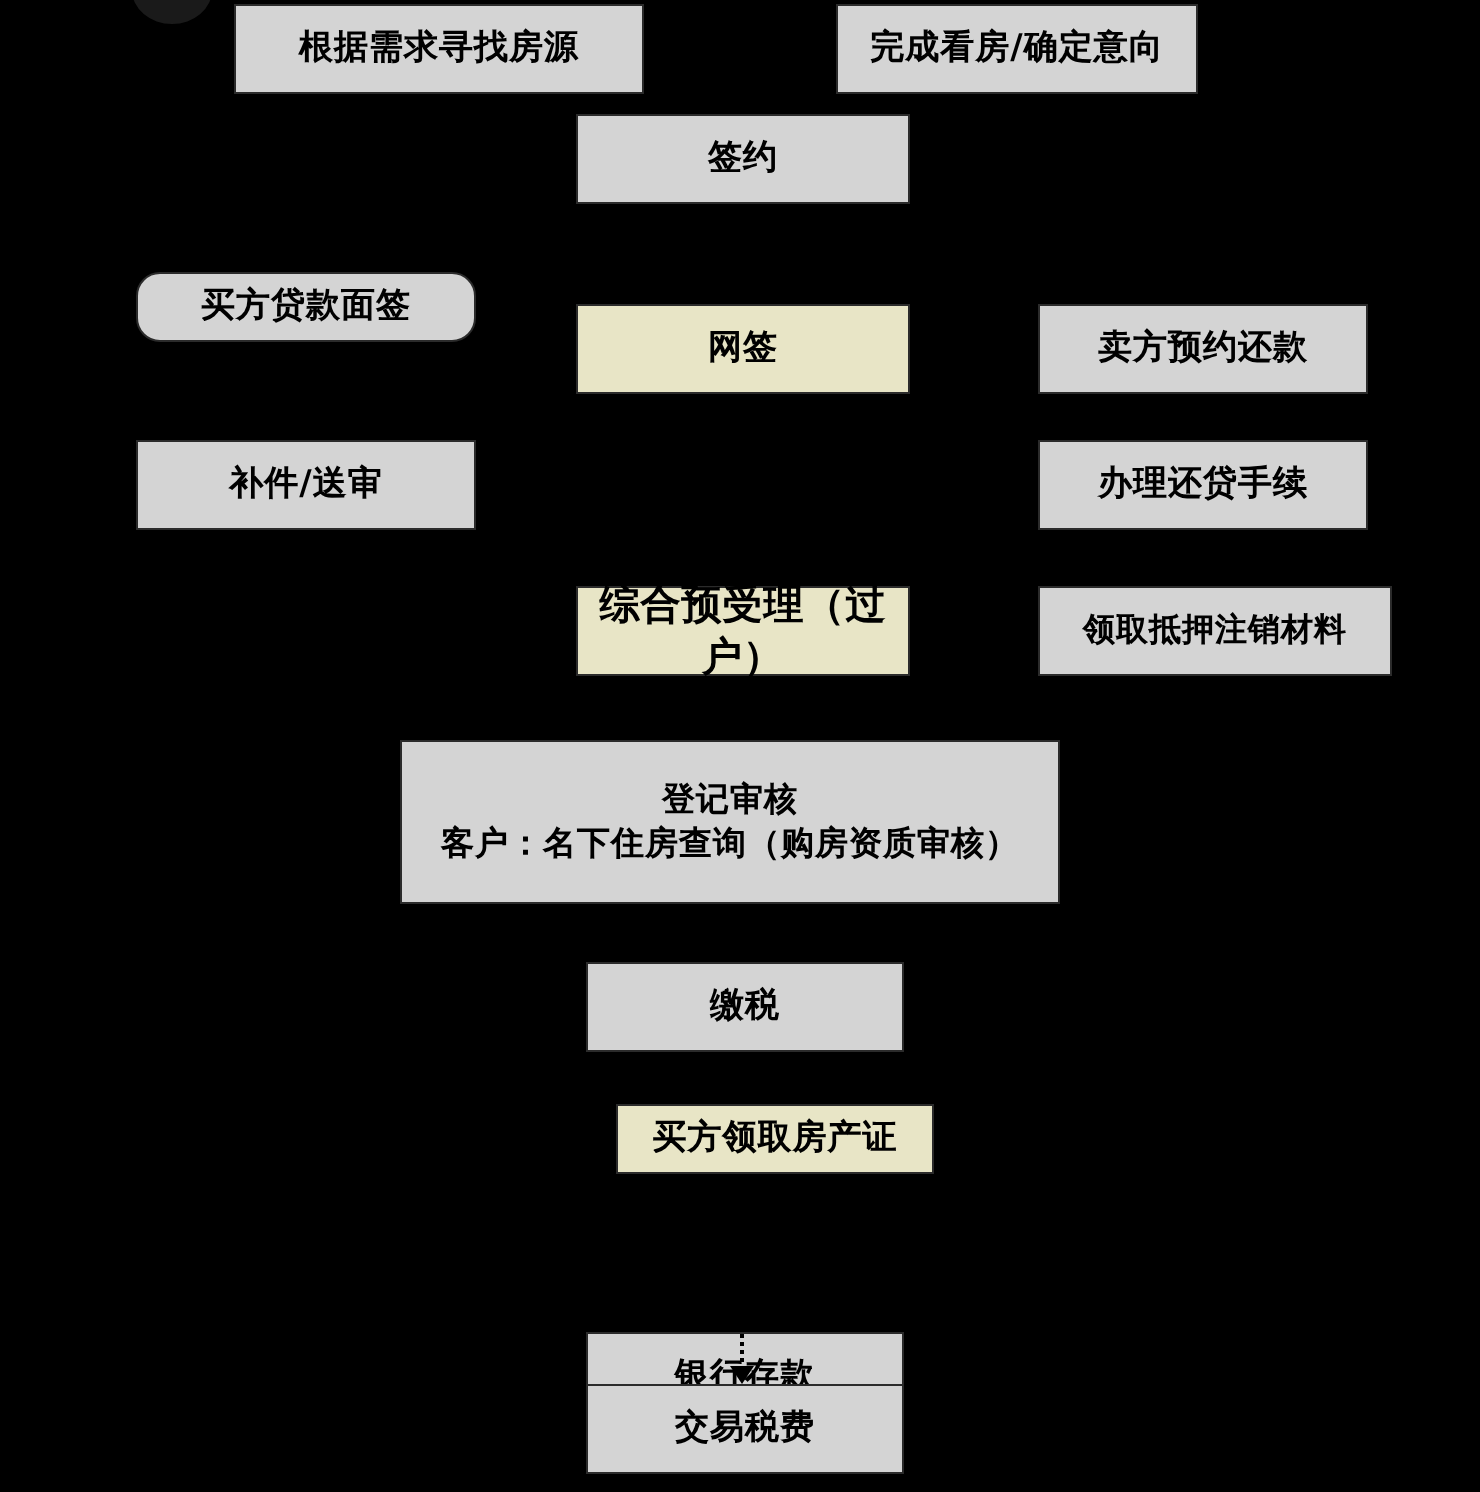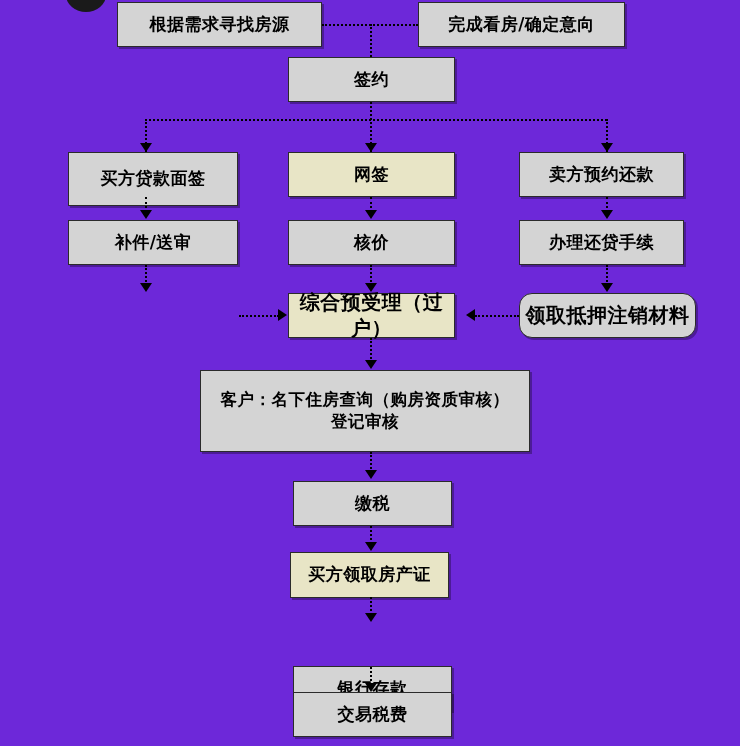--- a/index.html
+++ b/index.html
@@ -7,21 +7,21 @@
     padding: 0;
     background: #ffffff;
   }
   body {
     font-family: "DejaVu Sans", "Liberation Sans", sans-serif;
   }
   #canvas {
     position: relative;
     width: 740px;
     height: 746px;
-    background: #6d28d9;
+    background: #000000;
     overflow: hidden;
   }
 
   
   .node {
     position: absolute;
     box-sizing: border-box;
     border: 1.5px solid #2b2b2b;
     background: #d4d4d4;
     display: flex;
@@ -92,97 +92,96 @@
 </style>
 </head>
 <body>
 
 <div id="canvas">
 
   <div class="corner-blob" style="left:66px; top:-22px; width:40px; height:34px;"></div>
 
   <div class="node" style="left:117px; top:2px; width:205px; height:45px;">根据需求寻找房源</div>
 
-  <div class="node" style="left:418px; top:2px; width:207px; height:45px;">完成看房/确定意向</div>
+  <div class="node" style="left:418px; top:2px; width:181px; height:45px;">完成看房/确定意向</div>
 
   <div class="conn-h" style="left:322px; top:24px; width:96px;"></div>
 
   <div class="conn-v" style="left:370px; top:24px; height:33px;"></div>
 
   <div class="node" style="left:288px; top:57px; width:167px; height:45px;">签约</div>
 
   <div class="conn-v" style="left:370px; top:102px; height:50px;"></div>
   <div class="arrow-d" style="left:365px; top:143px;"></div>
 
   <div class="conn-h" style="left:145px; top:119px; width:462px;"></div>
 
   <div class="conn-v" style="left:145px; top:119px; height:33px;"></div>
   <div class="arrow-d" style="left:140px; top:143px;"></div>
 
   <div class="conn-v" style="left:606px; top:119px; height:33px;"></div>
   <div class="arrow-d" style="left:601px; top:143px;"></div>
 
-  <div class="node" style="left:68px; top:152px; width:170px; height:54px;">买方贷款面签</div>
+  <div class="node" style="left:68px; top:136px; width:170px; height:35px;border-radius:12px;">买方贷款面签</div>
 
   <div class="node accent" style="left:288px; top:152px; width:167px; height:45px;">网签</div>
 
   <div class="node" style="left:519px; top:152px; width:165px; height:45px;">卖方预约还款</div>
 
   <div class="conn-v" style="left:145px; top:197px; height:15px;"></div>
   <div class="arrow-d" style="left:140px; top:210px;"></div>
 
   <div class="conn-v" style="left:370px; top:197px; height:15px;"></div>
   <div class="arrow-d" style="left:365px; top:210px;"></div>
 
   <div class="conn-v" style="left:606px; top:197px; height:15px;"></div>
   <div class="arrow-d" style="left:601px; top:210px;"></div>
 
   <div class="node" style="left:68px; top:220px; width:170px; height:45px;">补件/送审</div>
 
-  <div class="node" style="left:288px; top:220px; width:167px; height:45px;">核价</div>
 
   <div class="node" style="left:519px; top:220px; width:165px; height:45px;">办理还贷手续</div>
 
   <div class="conn-v" style="left:145px; top:265px; height:20px;"></div>
   <div class="arrow-d" style="left:140px; top:283px;"></div>
 
   <div class="conn-v" style="left:370px; top:265px; height:20px;"></div>
   <div class="arrow-d" style="left:365px; top:283px;"></div>
 
   <div class="conn-v" style="left:606px; top:265px; height:20px;"></div>
   <div class="arrow-d" style="left:601px; top:283px;"></div>
 
 
   <div class="node accent" style="left:288px; top:293px; width:167px; height:45px; font-size:20px;">综合预受理（过户）</div>
 
-  <div class="node" style="left:519px; top:293px; width:177px; height:45px; font-size:20px;border-radius:13px;">领取抵押注销材料</div>
+  <div class="node" style="left:519px; top:293px; width:177px; height:45px; font-size:16px;">领取抵押注销材料</div>
 
   <div class="conn-h" style="left:239px; top:315px; width:40px;"></div>
   <div class="arrow-r" style="left:278px; top:309px;"></div>
 
   <div class="conn-h" style="left:475px; top:315px; width:44px;"></div>
   <div class="arrow-l" style="left:466px; top:309px;"></div>
 
   <div class="conn-v" style="left:370px; top:338px; height:24px;"></div>
   <div class="arrow-d" style="left:365px; top:360px;"></div>
 
   <div class="node multiline" style="left:200px; top:370px; width:330px; height:82px;">
+    <span class="ln">登记审核</span>
     <span class="ln">客户：名下住房查询（购房资质审核）</span>
-    <span class="ln">登记审核</span>
   </div>
 
   <div class="conn-v" style="left:370px; top:452px; height:20px;"></div>
   <div class="arrow-d" style="left:365px; top:470px;"></div>
 
   <div class="node" style="left:293px; top:481px; width:159px; height:45px;">缴税</div>
 
   <div class="conn-v" style="left:370px; top:526px; height:18px;"></div>
   <div class="arrow-d" style="left:365px; top:542px;"></div>
 
-  <div class="node accent" style="left:290px; top:552px; width:159px; height:46px;">买方领取房产证</div>
+  <div class="node accent" style="left:308px; top:552px; width:159px; height:35px;">买方领取房产证</div>
 
   <div class="conn-v" style="left:370px; top:597px; height:18px;"></div>
   <div class="arrow-d" style="left:365px; top:613px;"></div>
 
   <div class="node" style="left:293px; top:622px; width:159px; height:45px;margin-top:44px;">银行存款</div>
 
   <div class="conn-v" style="left:370px; top:667px; height:18px;"></div>
   <div class="arrow-d" style="left:365px; top:683px;"></div>
 
   <div class="node" style="left:293px; top:692px; width:159px; height:45px;">交易税费</div>

